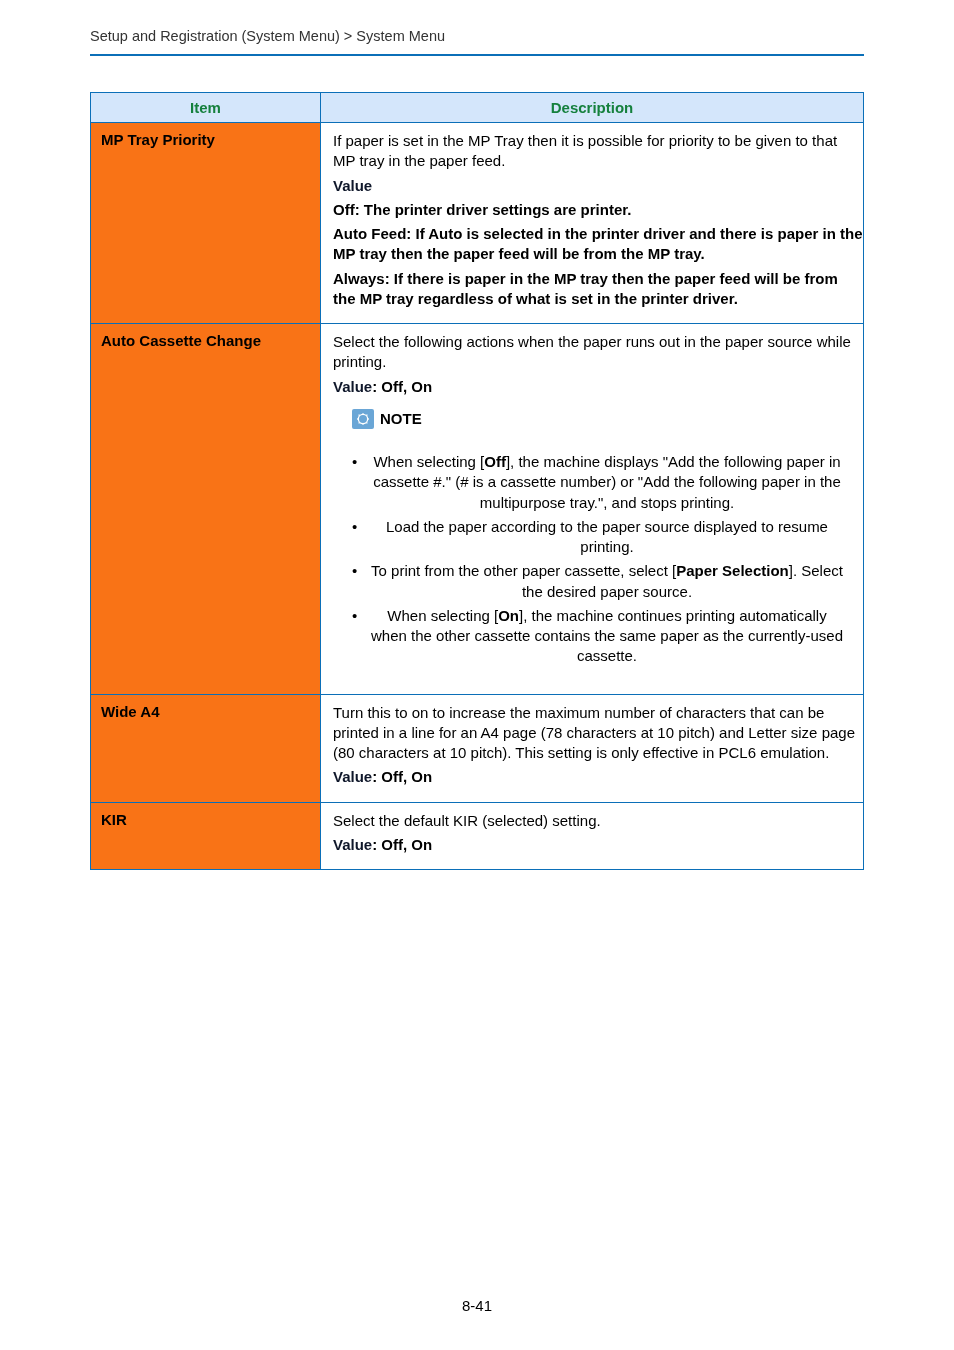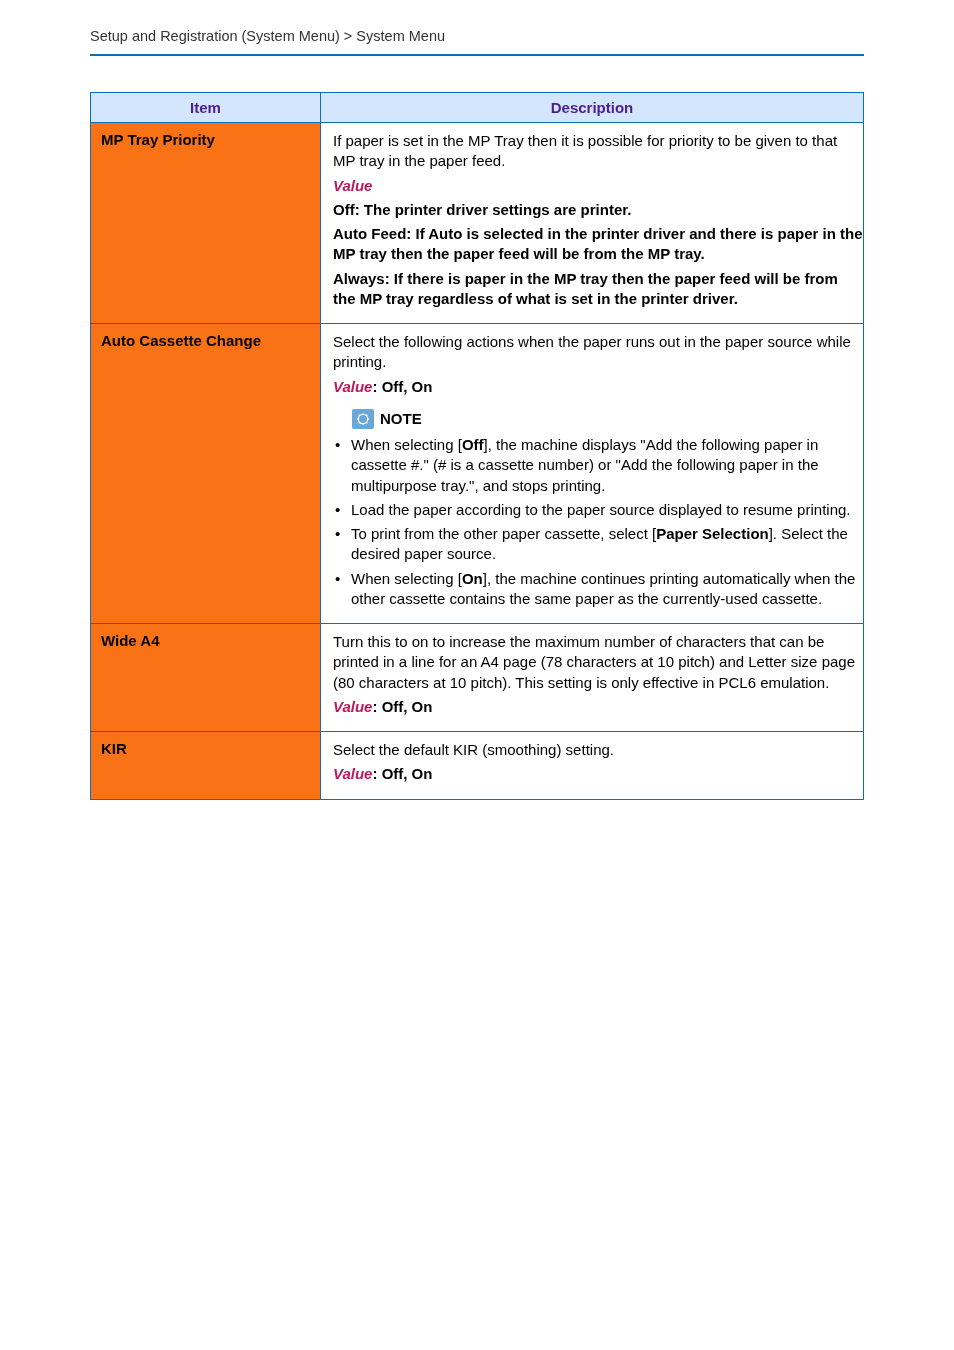--- a/index.html
+++ b/index.html
@@ -29,42 +29,41 @@
     border-collapse: collapse;
     width: 100%;
     table-layout: fixed;
   }
   table.main th, table.main td {
     border: 1px solid #0b6fb8;
     vertical-align: top;
   }
   table.main th {
     background: #d4e6fb;
-    color: #4c1d95;
+    color: #15803d;
     font-weight: bold;
     text-align: center;
     padding: 6px 8px;
     font-size: 15px;
   }
   .col-item { width: 230px; }
   td.item {
     background: #f97316;
     font-weight: bold;
     padding: 8px 10px;
     font-size: 15px;
   }
   td.desc {
     padding: 8px 0 10px 12px;
     font-size: 15px;
     line-height: 1.35;
   }
   .value-label {
-    color: #be185d;
+    color: #0f172a;
     font-weight: bold;
-    font-style: italic;
   }
   .bold { font-weight: bold; }
   .para { margin-bottom: 4px; }
   .note-box {
     display: inline-flex;
     align-items: center;
     margin-top: 8px;
     margin-bottom: 6px;
     margin-left: 19px;
   }
@@ -76,21 +75,22 @@
     margin-right: 6px;
     display: inline-flex;
     align-items: center;
     justify-content: center;
   }
   .note-icon svg { width: 14px; height: 14px; }
   .note-text { font-weight: bold; font-size: 15px; }
   ul.bullets {
     list-style: none;
     padding: 0;
-    margin: 0;
+    margin: 17px;
+    text-align: center;
   }
   ul.bullets > li {
     position: relative;
     padding-left: 18px;
     margin-bottom: 4px;
   }
   ul.bullets > li::before {
     content: "•";
     position: absolute;
     left: 2px;
@@ -181,23 +181,24 @@
           <div class="para">Turn this to on to increase the maximum number of characters that can be printed in a line for an A4 page (78 characters at 10 pitch) and Letter size page (80 characters at 10 pitch). This setting is only effective in PCL6 emulation.</div>
           <div class="para">
             <span class="value-label">Value</span><span class="bold">: Off, On</span>
           </div>
         </td>
       </tr>
 
       <tr>
         <td class="item">KIR</td>
         <td class="desc">
-          <div class="para">Select the default KIR (smoothing) setting.</div>
+          <div class="para">Select the default KIR (selected) setting.</div>
           <div class="para">
             <span class="value-label">Value</span><span class="bold">: Off, On</span>
           </div>
         </td>
       </tr>
     </tbody>
   </table>
 
 </div>
+<div class="page-num">8-41</div>
 </div>
 
 </body></html>

